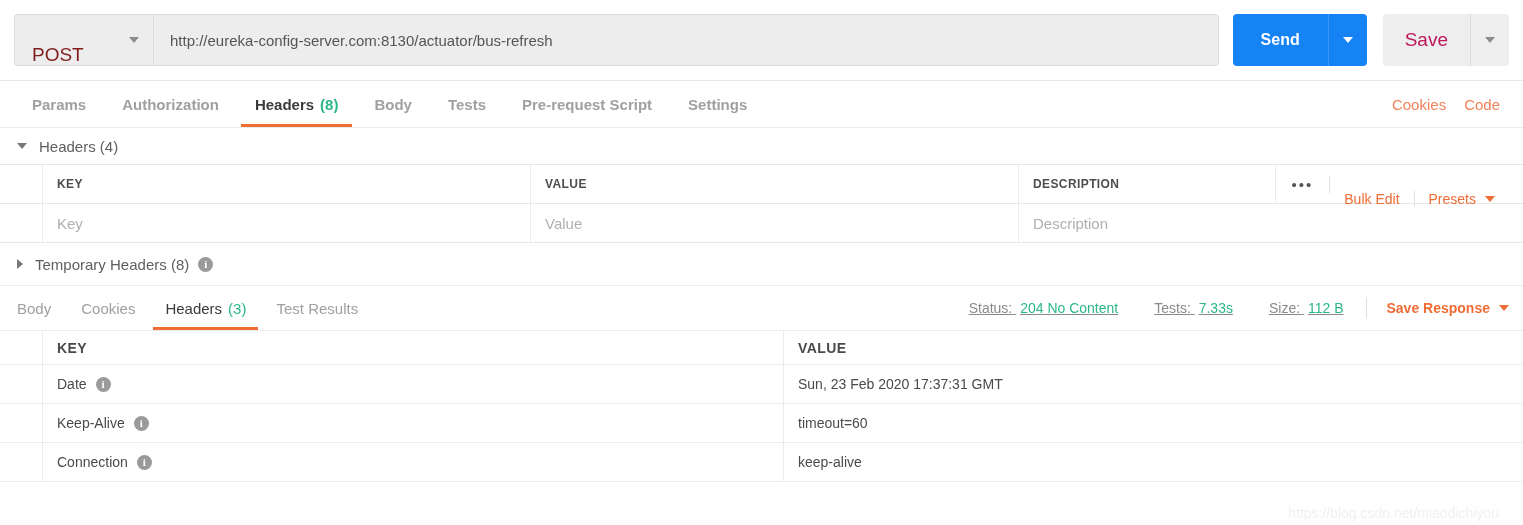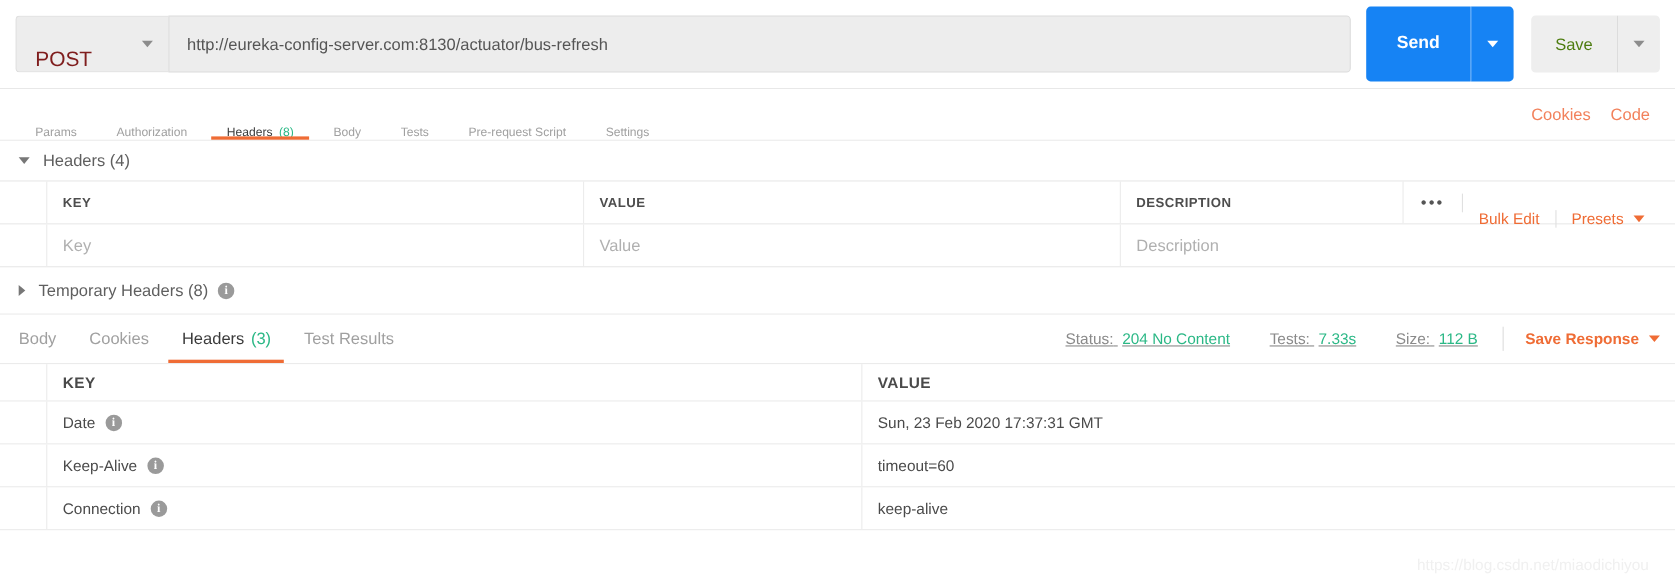--- a/index.html
+++ b/index.html
@@ -63,21 +63,21 @@
     padding: 0 16px;
     box-sizing: border-box;
     font-size: 15px;
     color: #555555;
     overflow: hidden;
     white-space: nowrap;
   }
   .send-group {
     display: flex;
     margin-left: 14px;
-    height: 68px;
+    height: 52px;
   }
   .send-button {
     background: #1683f4;
     color: #ffffff;
     font-size: 16px;
     font-weight: bold;
     border: none;
     border-radius: 4px 0 0 4px;
     padding: 0 28px;
     cursor: pointer;
@@ -99,22 +99,22 @@
     border-right: 5px solid transparent;
     border-top: 6px solid #ffffff;
   }
   .save-group {
     display: flex;
     margin-left: 16px;
     height: 52px;
   }
   .save-button {
     background: #eeeeee;
-    color: #4d7c0f;
-    font-size: 15px;
+    color: #be185d;
+    font-size: 19px;
     border: none;
     border-radius: 4px 0 0 4px;
     padding: 0 22px;
     cursor: pointer;
     font-family: "Liberation Sans", sans-serif;
   }
   .save-caret {
     background: #eeeeee;
     border-radius: 0 4px 4px 0;
     width: 38px;
@@ -130,27 +130,28 @@
     height: 47px;
     display: flex;
     align-items: stretch;
     padding: 0 14px;
     box-sizing: border-box;
     border-bottom: 1px solid #ebebeb;
     background: #ffffff;
   }
   .tab {
     display: flex;
-    align-items: flex-end;
+    align-items: center;
     padding: 0 18px;
-    font-size: 11px;
+    font-size: 15px;
     color: #a0a0a0;
     cursor: pointer;
     position: relative;
     white-space: nowrap;
+    font-weight: bold;
   }
   .tab.active { color: #3b3b3b; }
   .tab.active::after {
     content: "";
     position: absolute;
     left: 4px; right: 4px; bottom: 0;
     height: 3px;
     background: #ef6c35;
   }
   .tab-count { color: #2bb886; margin-left: 6px; }

